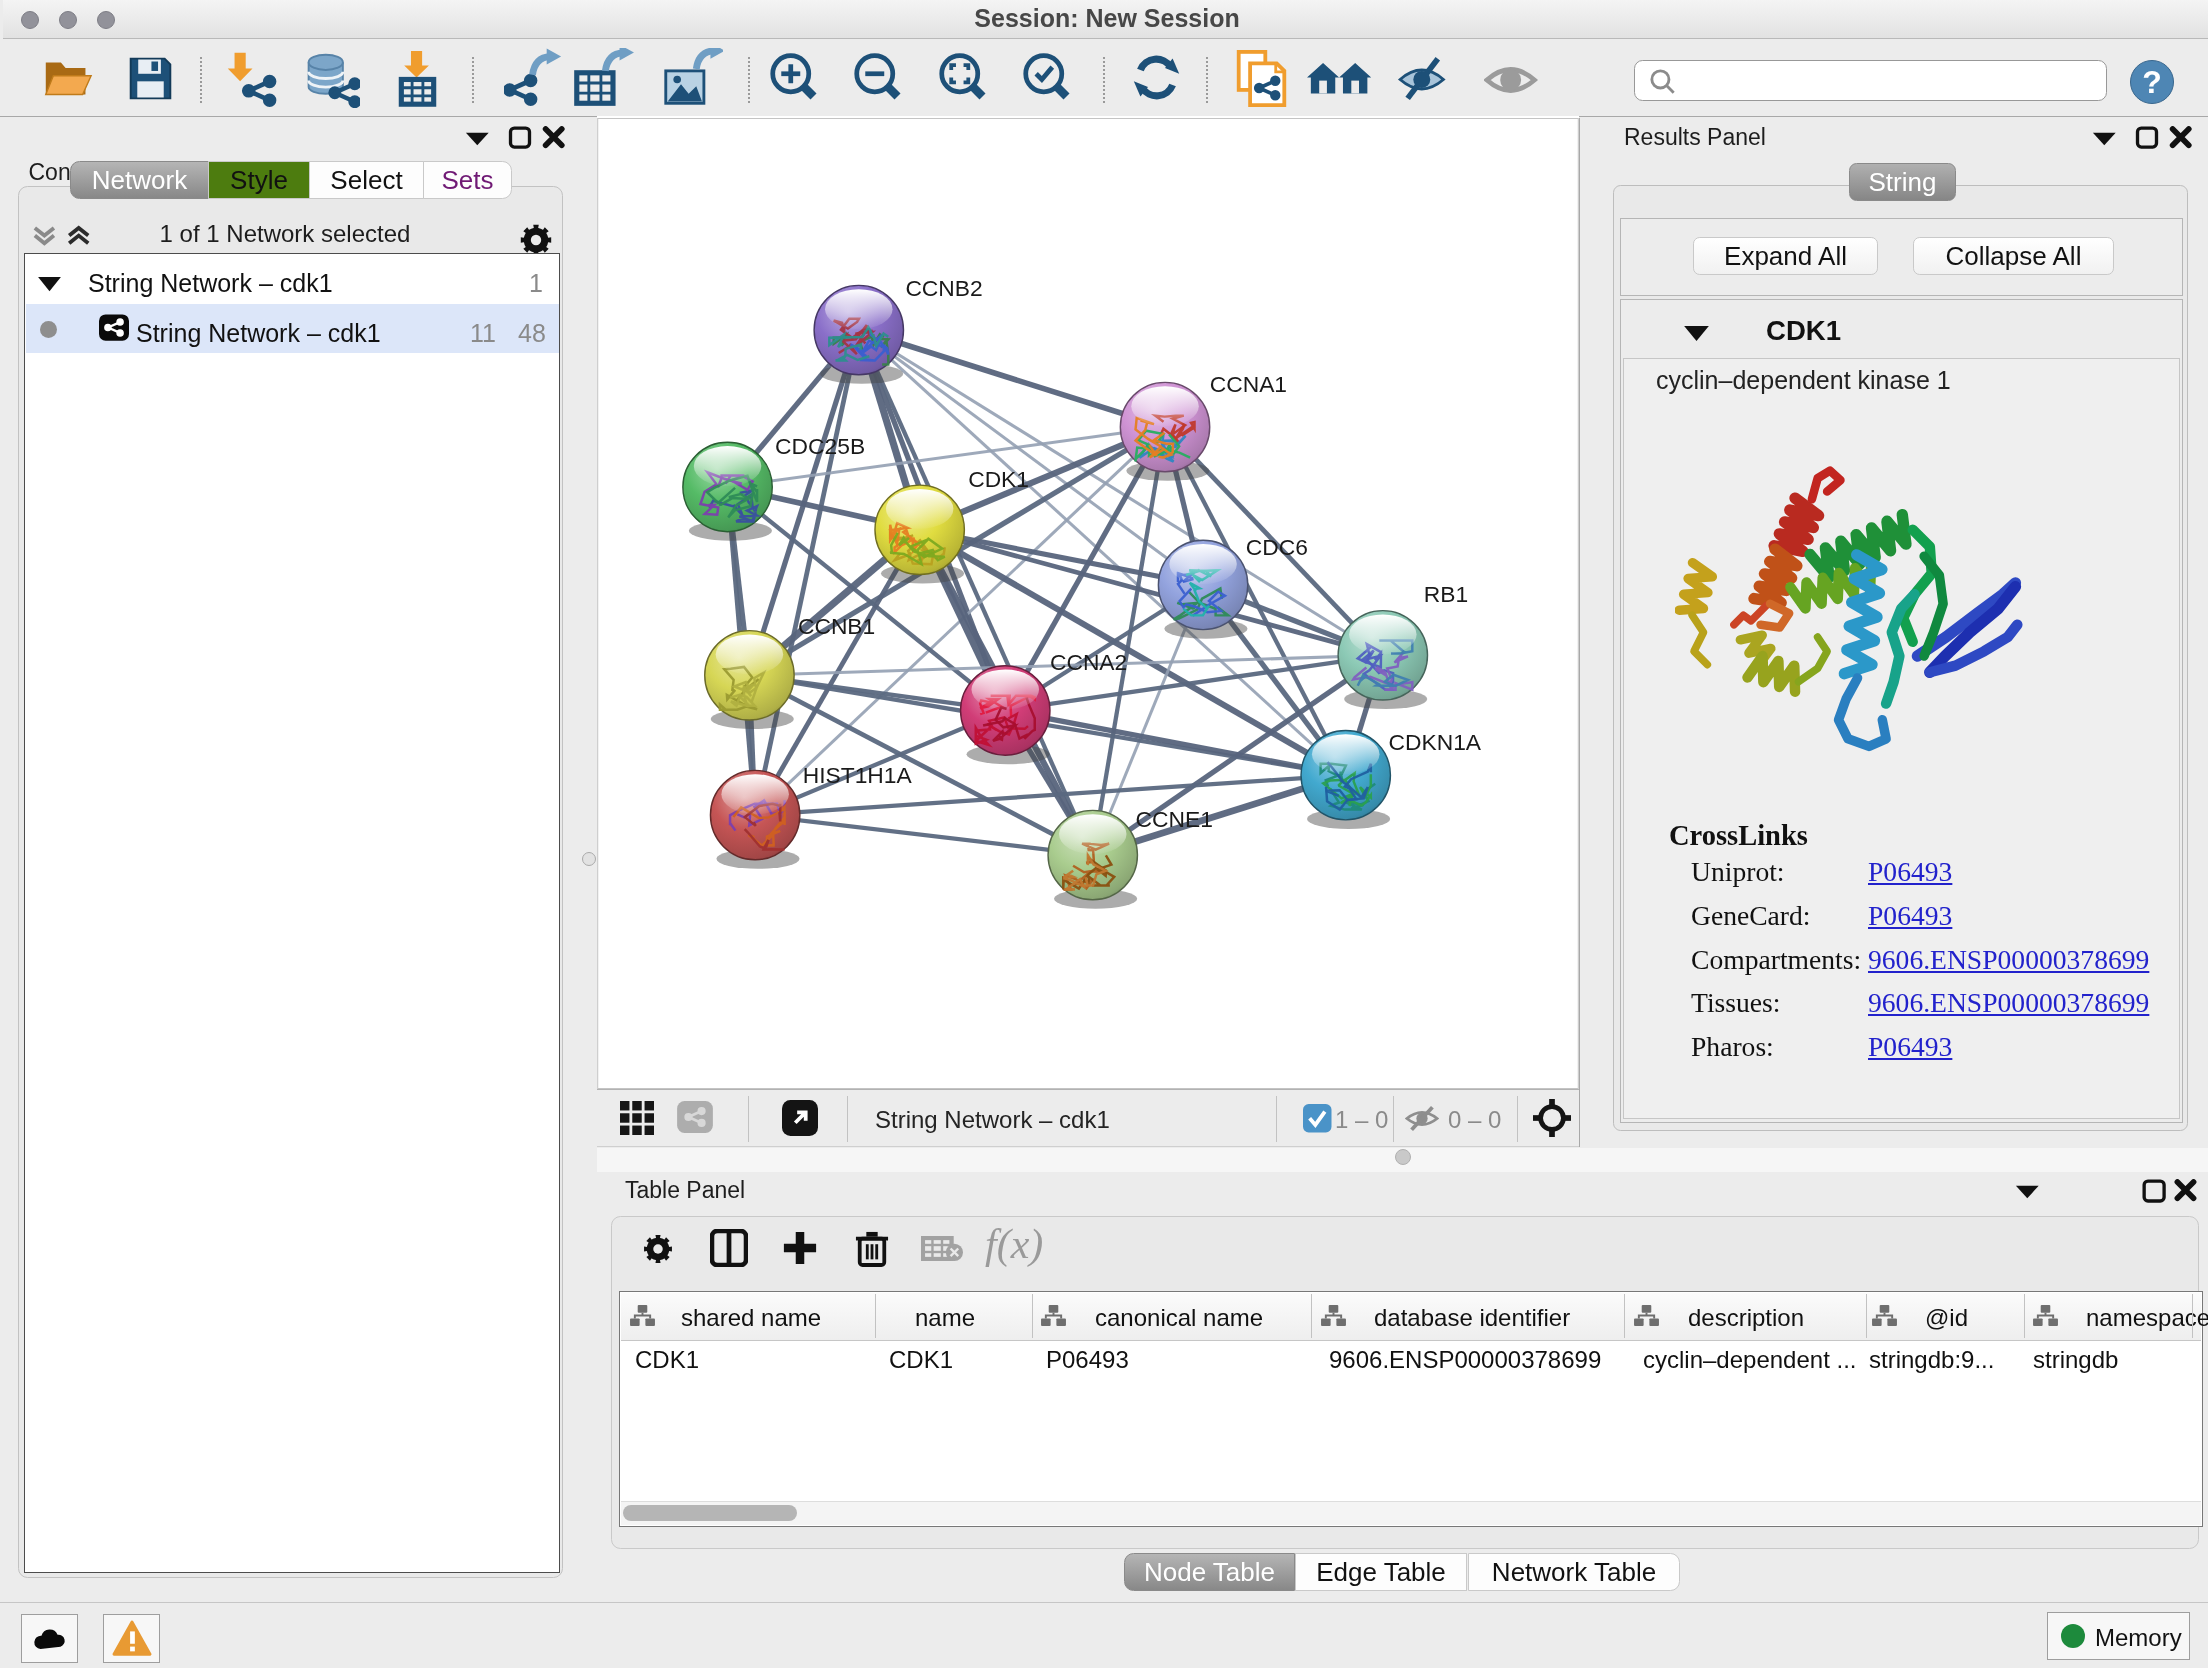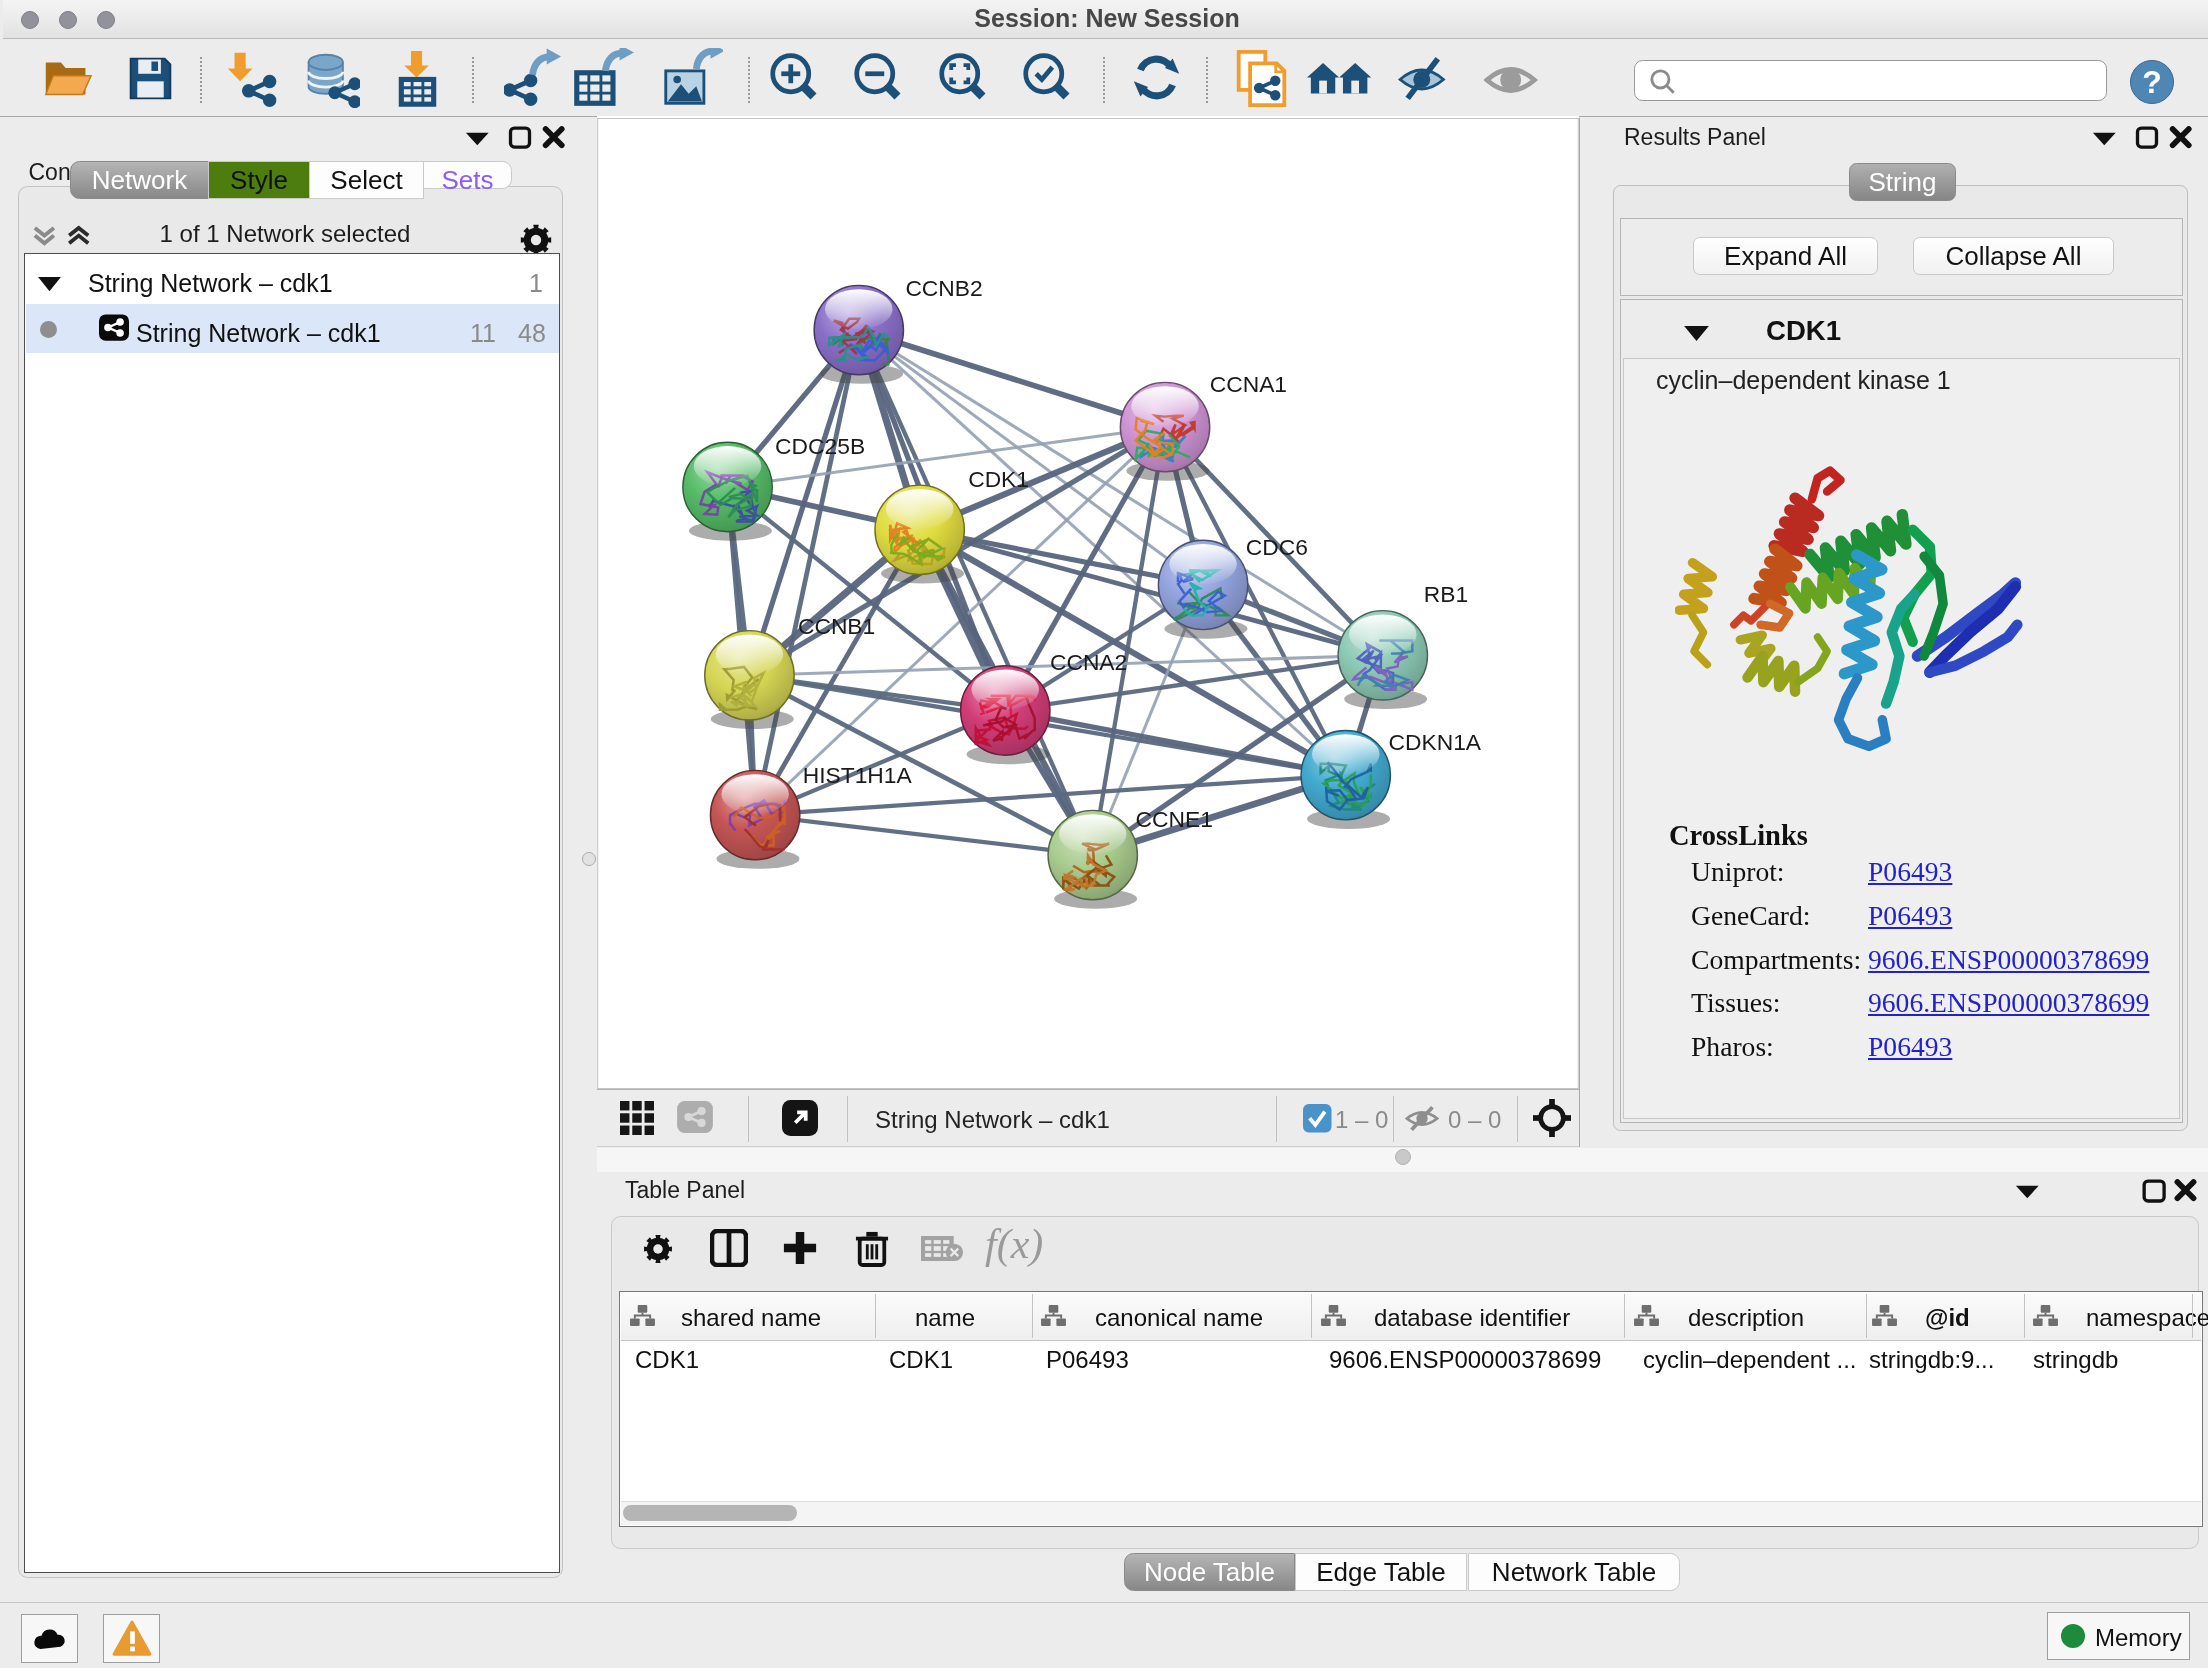--- a/index.html
+++ b/index.html
@@ -163,21 +163,21 @@
 <div class="abs panel-title" style="left:28.5px;top:124px;margin-top:35px;">Control Panel</div>
 <svg class="abs" style="left:464px;top:126px;" width="112" height="25" viewBox="0 0 118 26" xmlns="http://www.w3.org/2000/svg">
     <path d="M2 7 L26 7 L14 20 Z" fill="#111"></path>
     <rect x="49" y="2" width="20" height="20" rx="4" fill="none" stroke="#111" stroke-width="3.5"></rect>
     <path d="M86 3 L103 20 M103 3 L86 20" stroke="#111" stroke-width="6" stroke-linecap="round"></path>
   </svg>
 <div class="abs" style="left:18px;top:186px;width:545px;height:1392px;background:#e9e9e9;border:1px solid #c2c2c2;border-radius:9.5px;"></div>
 <div class="abs" style="left:70px;top:161px;width:139px;height:38px;background:linear-gradient(#b5b5b5,#888888);border:1px solid #8a8a8a;border-radius:9.5px 0 0 9.5px;font-size:26px;color:#fff;text-align:center;line-height:36px;">Network</div>
 <div class="abs" style="left:208px;top:161px;width:102px;height:38px;background:#4d7c0f;border:1px solid #c9c9c9;border-radius:0;font-size:26px;color:#111;text-align:center;line-height:36px;">Style</div>
 <div class="abs" style="left:309px;top:161px;width:115px;height:38px;background:#fdfdfd;border:1px solid #c9c9c9;border-radius:0;font-size:26px;color:#111;text-align:center;line-height:36px;">Select</div>
-<div class="abs" style="left:423px;top:161px;width:89px;height:28px;background:#fdfdfd;border:1px solid #c9c9c9;border-radius:0 9.5px 9.5px 0;font-size:26px;color:#8b5cf6;text-align:center;line-height:36px;">Sets</div>
+<div class="abs" style="left:423px;top:161px;width:89px;height:38px;background:#fdfdfd;border:1px solid #c9c9c9;border-radius:0 9.5px 9.5px 0;font-size:26px;color:#701a75;text-align:center;line-height:36px;">Sets</div>
 <svg class="abs" style="left:32px;top:224px;" width="61" height="27" viewBox="0 0 64 28" xmlns="http://www.w3.org/2000/svg">
 <g fill="none" stroke="#8a8a8a" stroke-width="4">
       <path d="M3 4 L13 12 L23 4 M3 12 L13 20 L23 12"></path>
     </g>
 <g fill="none" stroke="#2b2b2b" stroke-width="4">
       <path d="M39 12 L49 4 L59 12 M39 20 L49 12 L59 20"></path>
     </g>
   </svg>
 <div class="abs" style="left:95px;top:220px;width:380px;text-align:center;font-size:24px;color:#1d1d1d;">1 of 1 Network selected</div>
 <svg class="abs" style="left:517px;top:221px;" width="38" height="38" viewBox="0 0 40 40" xmlns="http://www.w3.org/2000/svg">
@@ -635,21 +635,21 @@
   </svg>
 <div class="abs" style="left:1688px;top:1304px;font-size:24px;color:#111;white-space:nowrap;">description</div>
 <svg class="abs" style="left:1872px;top:1304px;" width="25" height="23" viewBox="0 0 26 24" xmlns="http://www.w3.org/2000/svg">
     <g fill="#6e6e6e">
       <rect x="8" y="1" width="10" height="8" rx="1"></rect>
 <rect x="0" y="15" width="10" height="8" rx="1"></rect>
       <rect x="16" y="15" width="10" height="8" rx="1"></rect>
     </g>
 <path d="M13 9 L13 12 M5 15 L5 12 L21 12 L21 15" stroke="#6e6e6e" stroke-width="2" fill="none"></path>
   </svg>
-<div class="abs" style="left:1925px;top:1304px;font-size:24px;color:#111;white-space:nowrap;font-weight:bold;">@id</div>
+<div class="abs" style="left:1925px;top:1304px;font-size:24px;color:#111;white-space:nowrap;">@id</div>
 <svg class="abs" style="left:2033px;top:1304px;" width="25" height="23" viewBox="0 0 26 24" xmlns="http://www.w3.org/2000/svg">
     <g fill="#6e6e6e">
       <rect x="8" y="1" width="10" height="8" rx="1"></rect>
 <rect x="0" y="15" width="10" height="8" rx="1"></rect>
       <rect x="16" y="15" width="10" height="8" rx="1"></rect>
     </g>
 <path d="M13 9 L13 12 M5 15 L5 12 L21 12 L21 15" stroke="#6e6e6e" stroke-width="2" fill="none"></path>
   </svg>
 <div class="abs" style="left:2086px;top:1304px;font-size:24px;color:#111;white-space:nowrap;">namespace</div>
 <div class="abs" style="left:875px;top:1294px;width:1px;height:44px;background:#c2c2c2;"></div>

